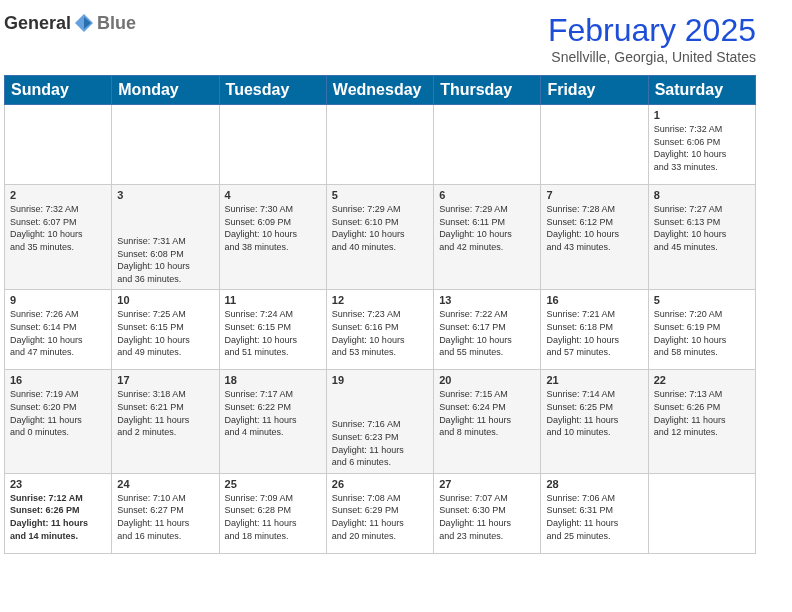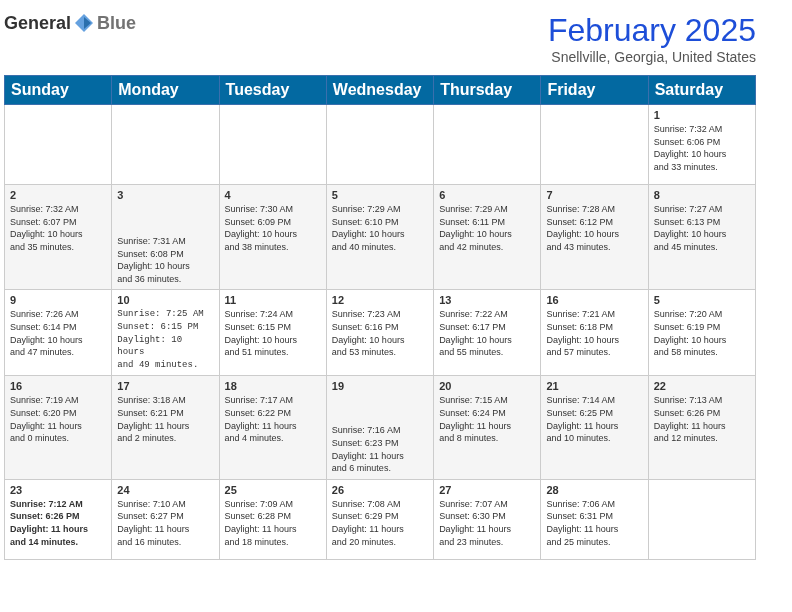--- a/index.html
+++ b/index.html
@@ -183,21 +183,21 @@
         <tr>
           <td>
             <div class="day-number">9</div>
             <div class="day-info" style="white-space: pre-line;">Sunrise: 7:26 AM
 Sunset: 6:14 PM
 Daylight: 10 hours
 and 47 minutes.</div>
           </td>
           <td>
             <div class="day-number">10</div>
-            <div class="day-info" style="white-space: pre-line; font-family: Liberation Mono, monospace;">Sunrise: 7:25 AM
+            <div class="day-info" style="white-space: pre-line;">Sunrise: 7:25 AM
 Sunset: 6:15 PM
 Daylight: 10 hours
 and 49 minutes.</div>
           </td>
           <td>
             <div class="day-number">11</div>
             <div class="day-info" style="white-space: pre-line;">Sunrise: 7:24 AM
 Sunset: 6:15 PM
 Daylight: 10 hours
 and 51 minutes.</div>

